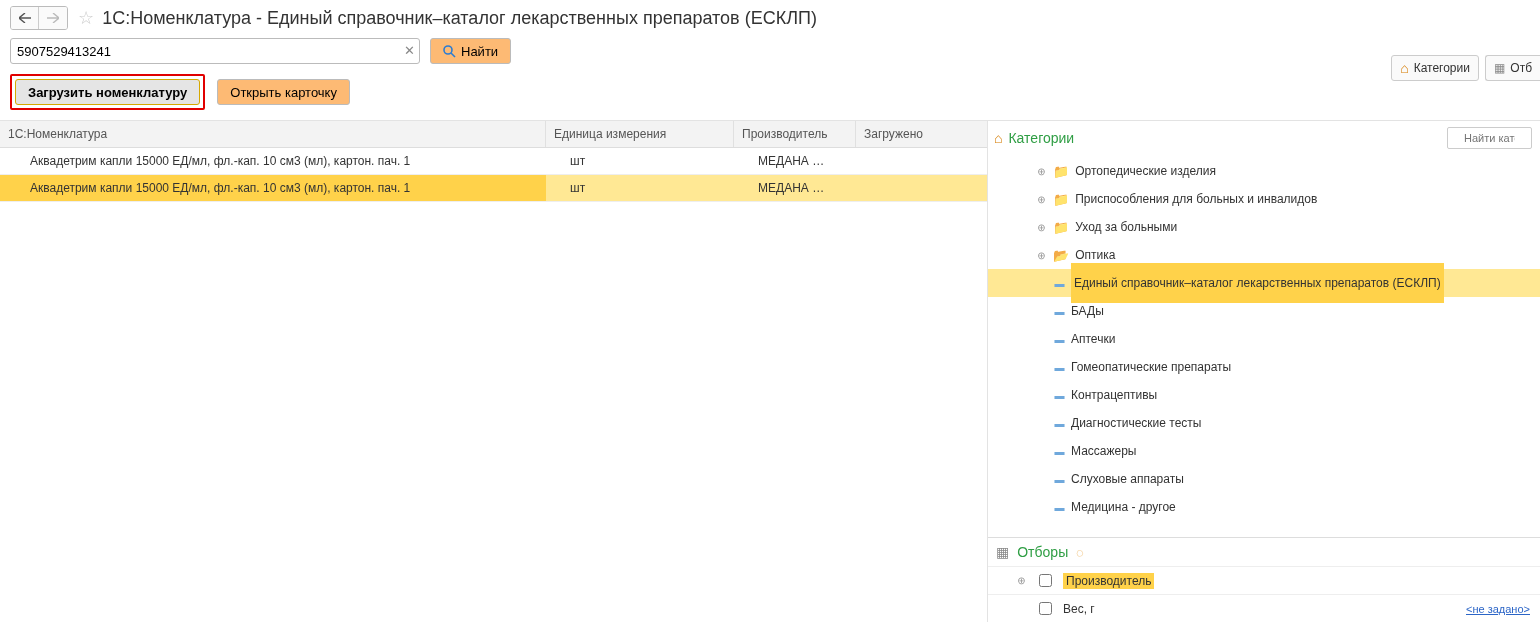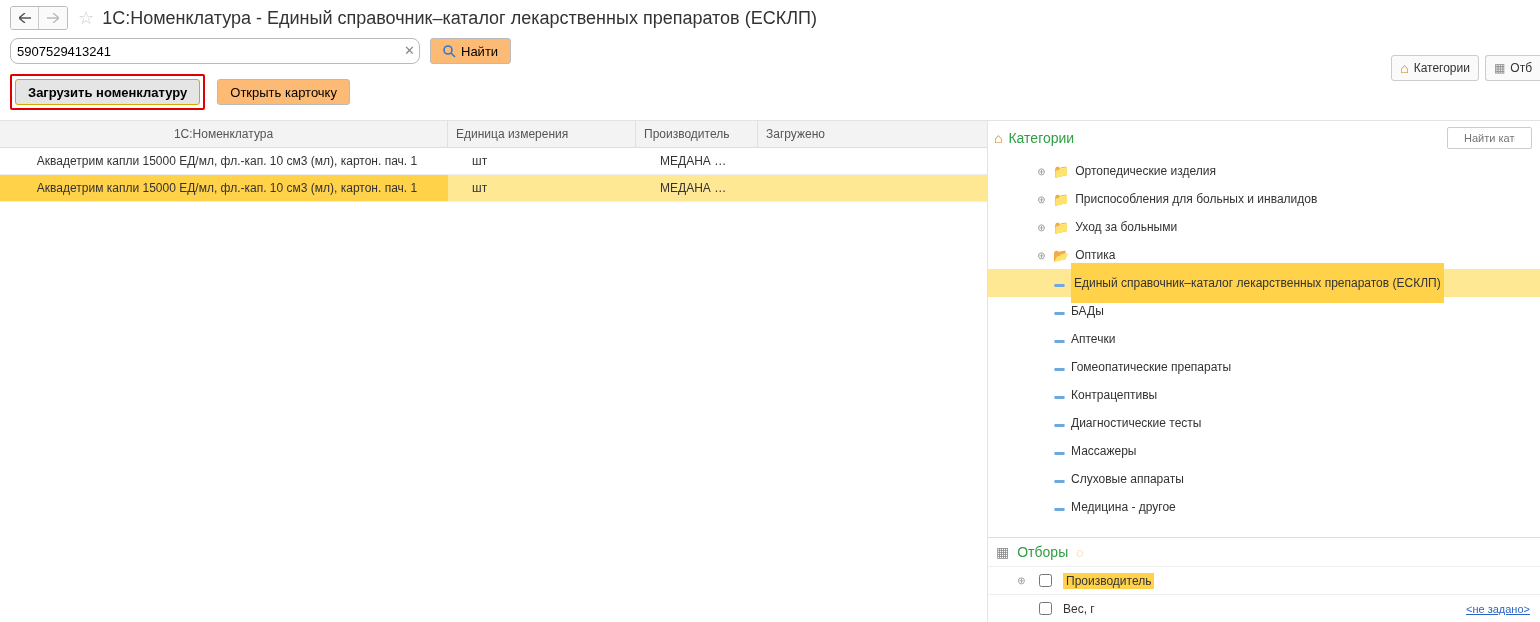--- a/index.html
+++ b/index.html
@@ -24,21 +24,21 @@
     display:flex; align-items:center; justify-content:center; font-size:14px; color:#555;
   }
   .nav-arrows button:first-child { border-right:1px solid #ccc; }
   .star { color:#ccc; font-size:18px; margin-right:8px; cursor:pointer;}
   .page-title { font-size:18px; color:#333; font-weight:normal;}
 
   
   .searchrow { display:flex; align-items:center; padding:4px 10px; gap:10px; }
   .searchbox { position:relative; width:410px; }
   .searchbox input {
-    width:100%; height:26px; border:1px solid #bbb; border-radius:8px;
+    width:100%; height:26px; border:1px solid #bbb; border-radius:3px;
     padding:2px 24px 2px 6px; font-size:13px;
   }
   .searchbox .clear {
     position:absolute; right:4px; top:3px; width:18px; height:18px;
     border:none; background:none; cursor:pointer; color:#888; font-size:13px;
   }
   .btn {
     height:26px; border:1px solid #bbb; border-radius:3px; background:#fdba74;
     padding:0 12px; cursor:pointer; font-size:13px; display:inline-flex; align-items:center; gap:5px;
   }
@@ -63,21 +63,21 @@
   .chip.cut { border-right:none; border-top-right-radius:0; border-bottom-right-radius:0;}
 
   
   .content { flex:1; display:flex; border-top:1px solid #e3e3e3; margin-top:4px;}
   .left { width:988px; border-right:1px solid #e3e3e3; display:flex; flex-direction:column;}
   .right { flex:1; display:flex; flex-direction:column; }
 
   
   .thead { display:flex; background:#f3f3f3; border-bottom:1px solid #ddd; }
   .thead div { padding:6px 8px; font-size:12px; color:#555; border-right:1px solid #e0e0e0;}
-  .col-name { width:448px;text-align:center; }
+  .col-name { width:546px; }
   .col-unit { width:188px; }
   .col-mfr  { width:122px; }
   .col-loaded { flex:1; border-right:none !important;}
   .trow { display:flex; border-bottom:1px solid #eee; cursor:pointer;}
   .trow div { padding:6px 24px; font-size:12px; white-space:nowrap; overflow:hidden; text-overflow:ellipsis;}
   .trow .col-name { padding-left:30px;}
   .trow.selected { background:#ffe894; }
   .trow.selected .col-name { background:#ffd24a; }
 
   

